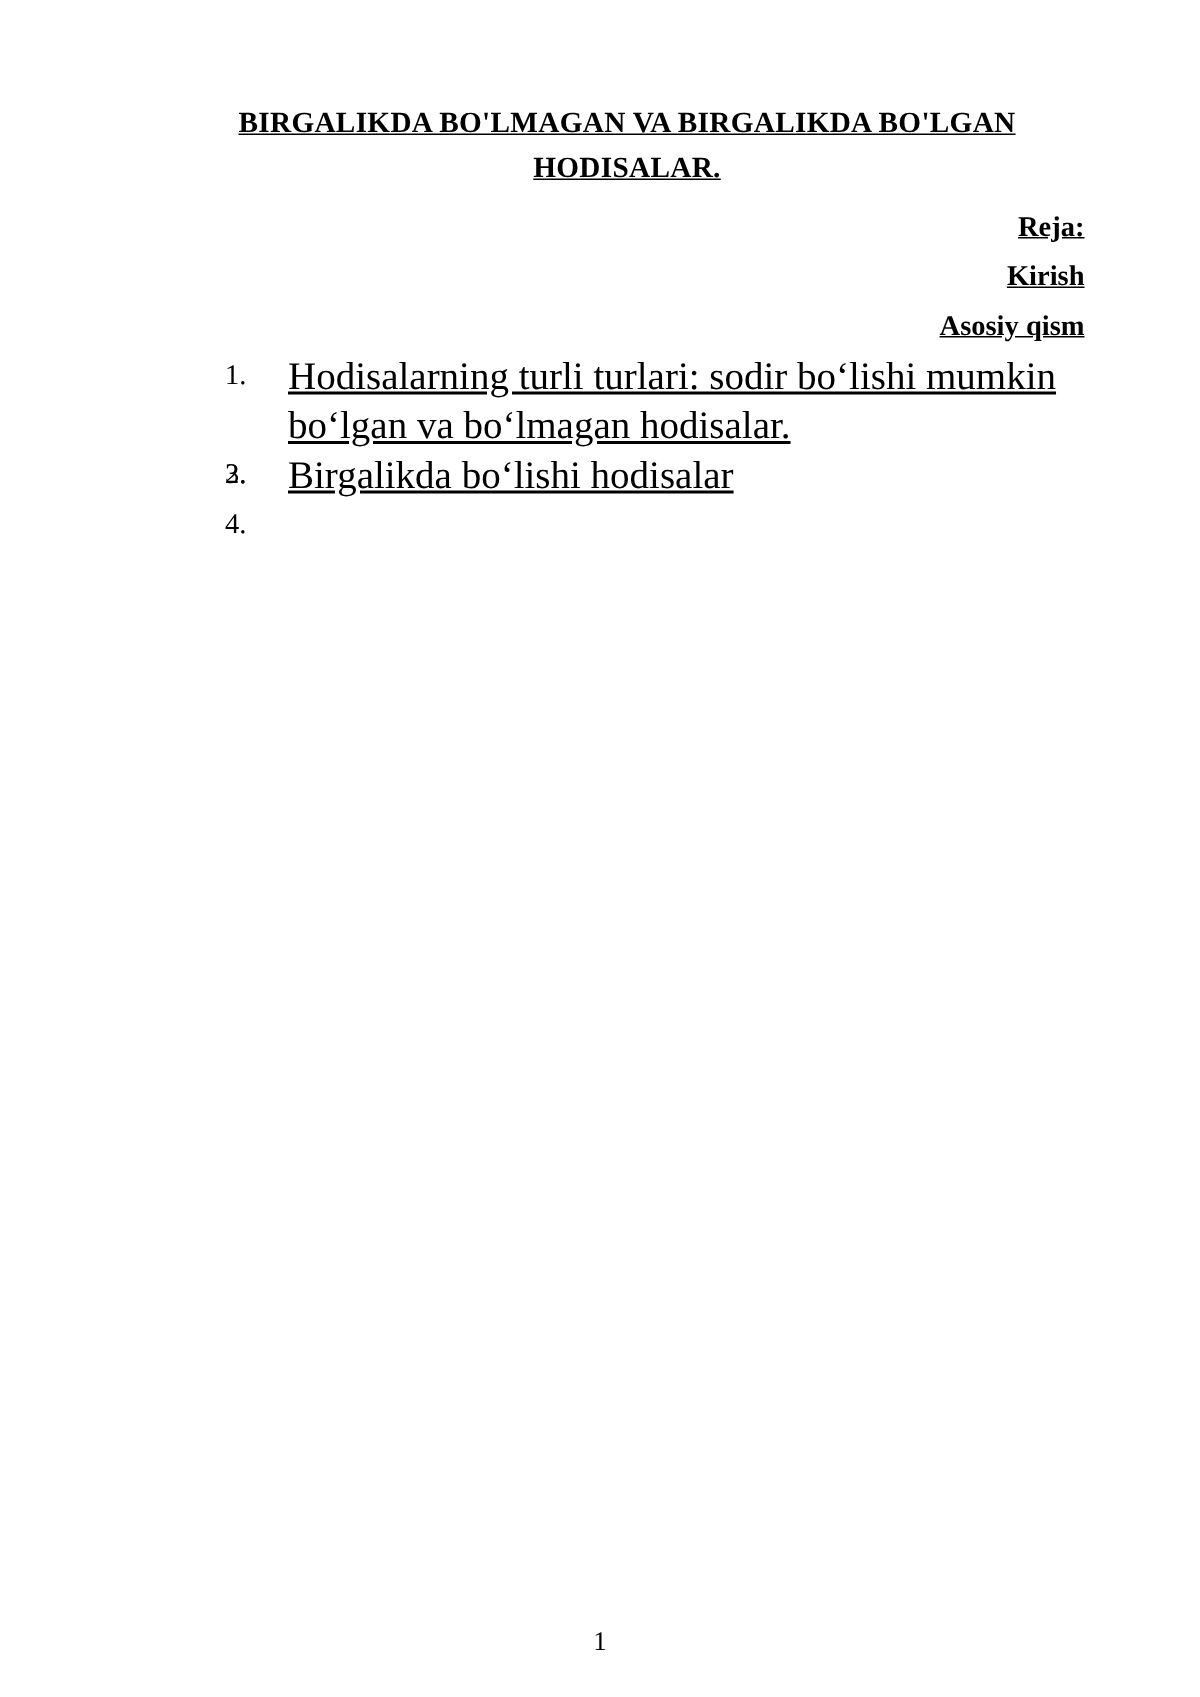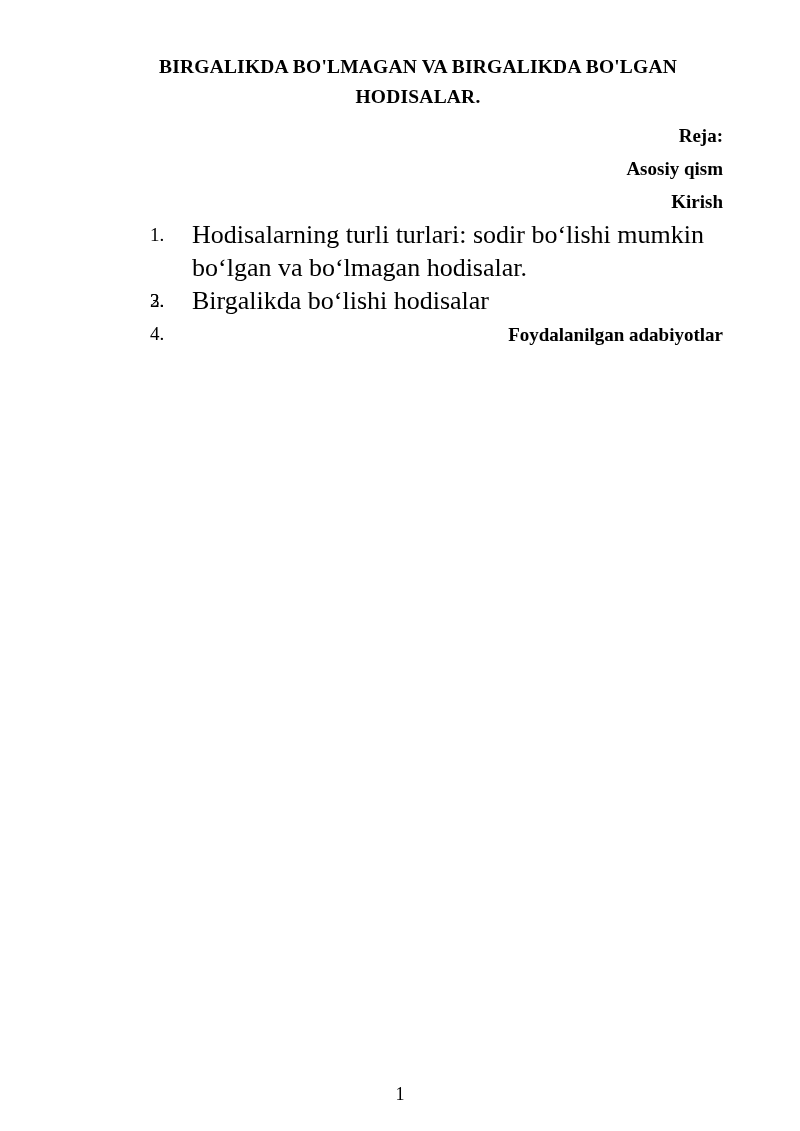--- a/index.html
+++ b/index.html
@@ -16,22 +16,23 @@
     width: 800px;
     height: 1131px;
     margin: 0 auto;
     background: #ffffff;
     overflow: hidden;
     box-sizing: border-box;
   }
   .content {
     position: absolute;
     left: 113px;
-    top: 52px;
+    top: 68px;
     width: 610px;
+    text-decoration: underline;
   }
   .doc-title {
     text-align: center;
     font-weight: bold;
     font-size: 19.5px;
     line-height: 30px;
     letter-spacing: 0.2px;
     margin: 0 0 4px 0;
     padding: 0 14px;
   }
@@ -87,43 +88,42 @@
 <body>
 
 <div class="page">
 
   <div class="content">
 
     <h1 class="doc-title">BIRGALIKDA BO'LMAGAN VA BIRGALIKDA BO'LGAN HODISALAR.</h1>
 
     <p class="heading heading-reja">Reja:</p>
 
+    <p class="heading">Kirish</p>
+
     <p class="heading">Asosiy qism</p>
-
-    <p class="heading">Kirish</p>
 
     <ol class="plan-list">
       <li class="plan-item">
         <span class="plan-num">1.</span>
         <span class="plan-text">Hodisalarning turli turlari: sodir boʻlishi mumkin boʻlgan va boʻlmagan hodisalar.</span>
       </li>
       <li class="plan-item">
         <span class="plan-num">2.</span>
       </li>
       <li class="plan-item">
         <span class="plan-num">3.</span>
         <span class="plan-text">Birgalikda boʻlishi hodisalar</span>
       </li>
       <li class="plan-item">
         <span class="plan-num">4.</span>
       </li>
     </ol>
 
     <div class="tail-headings">
 
-      <p class="heading">Foydalanilgan adabiyotlar</p>
     </div>
 
   </div>
 
   <div class="page-number">1</div>
 
 </div>
 
 </body></html>

